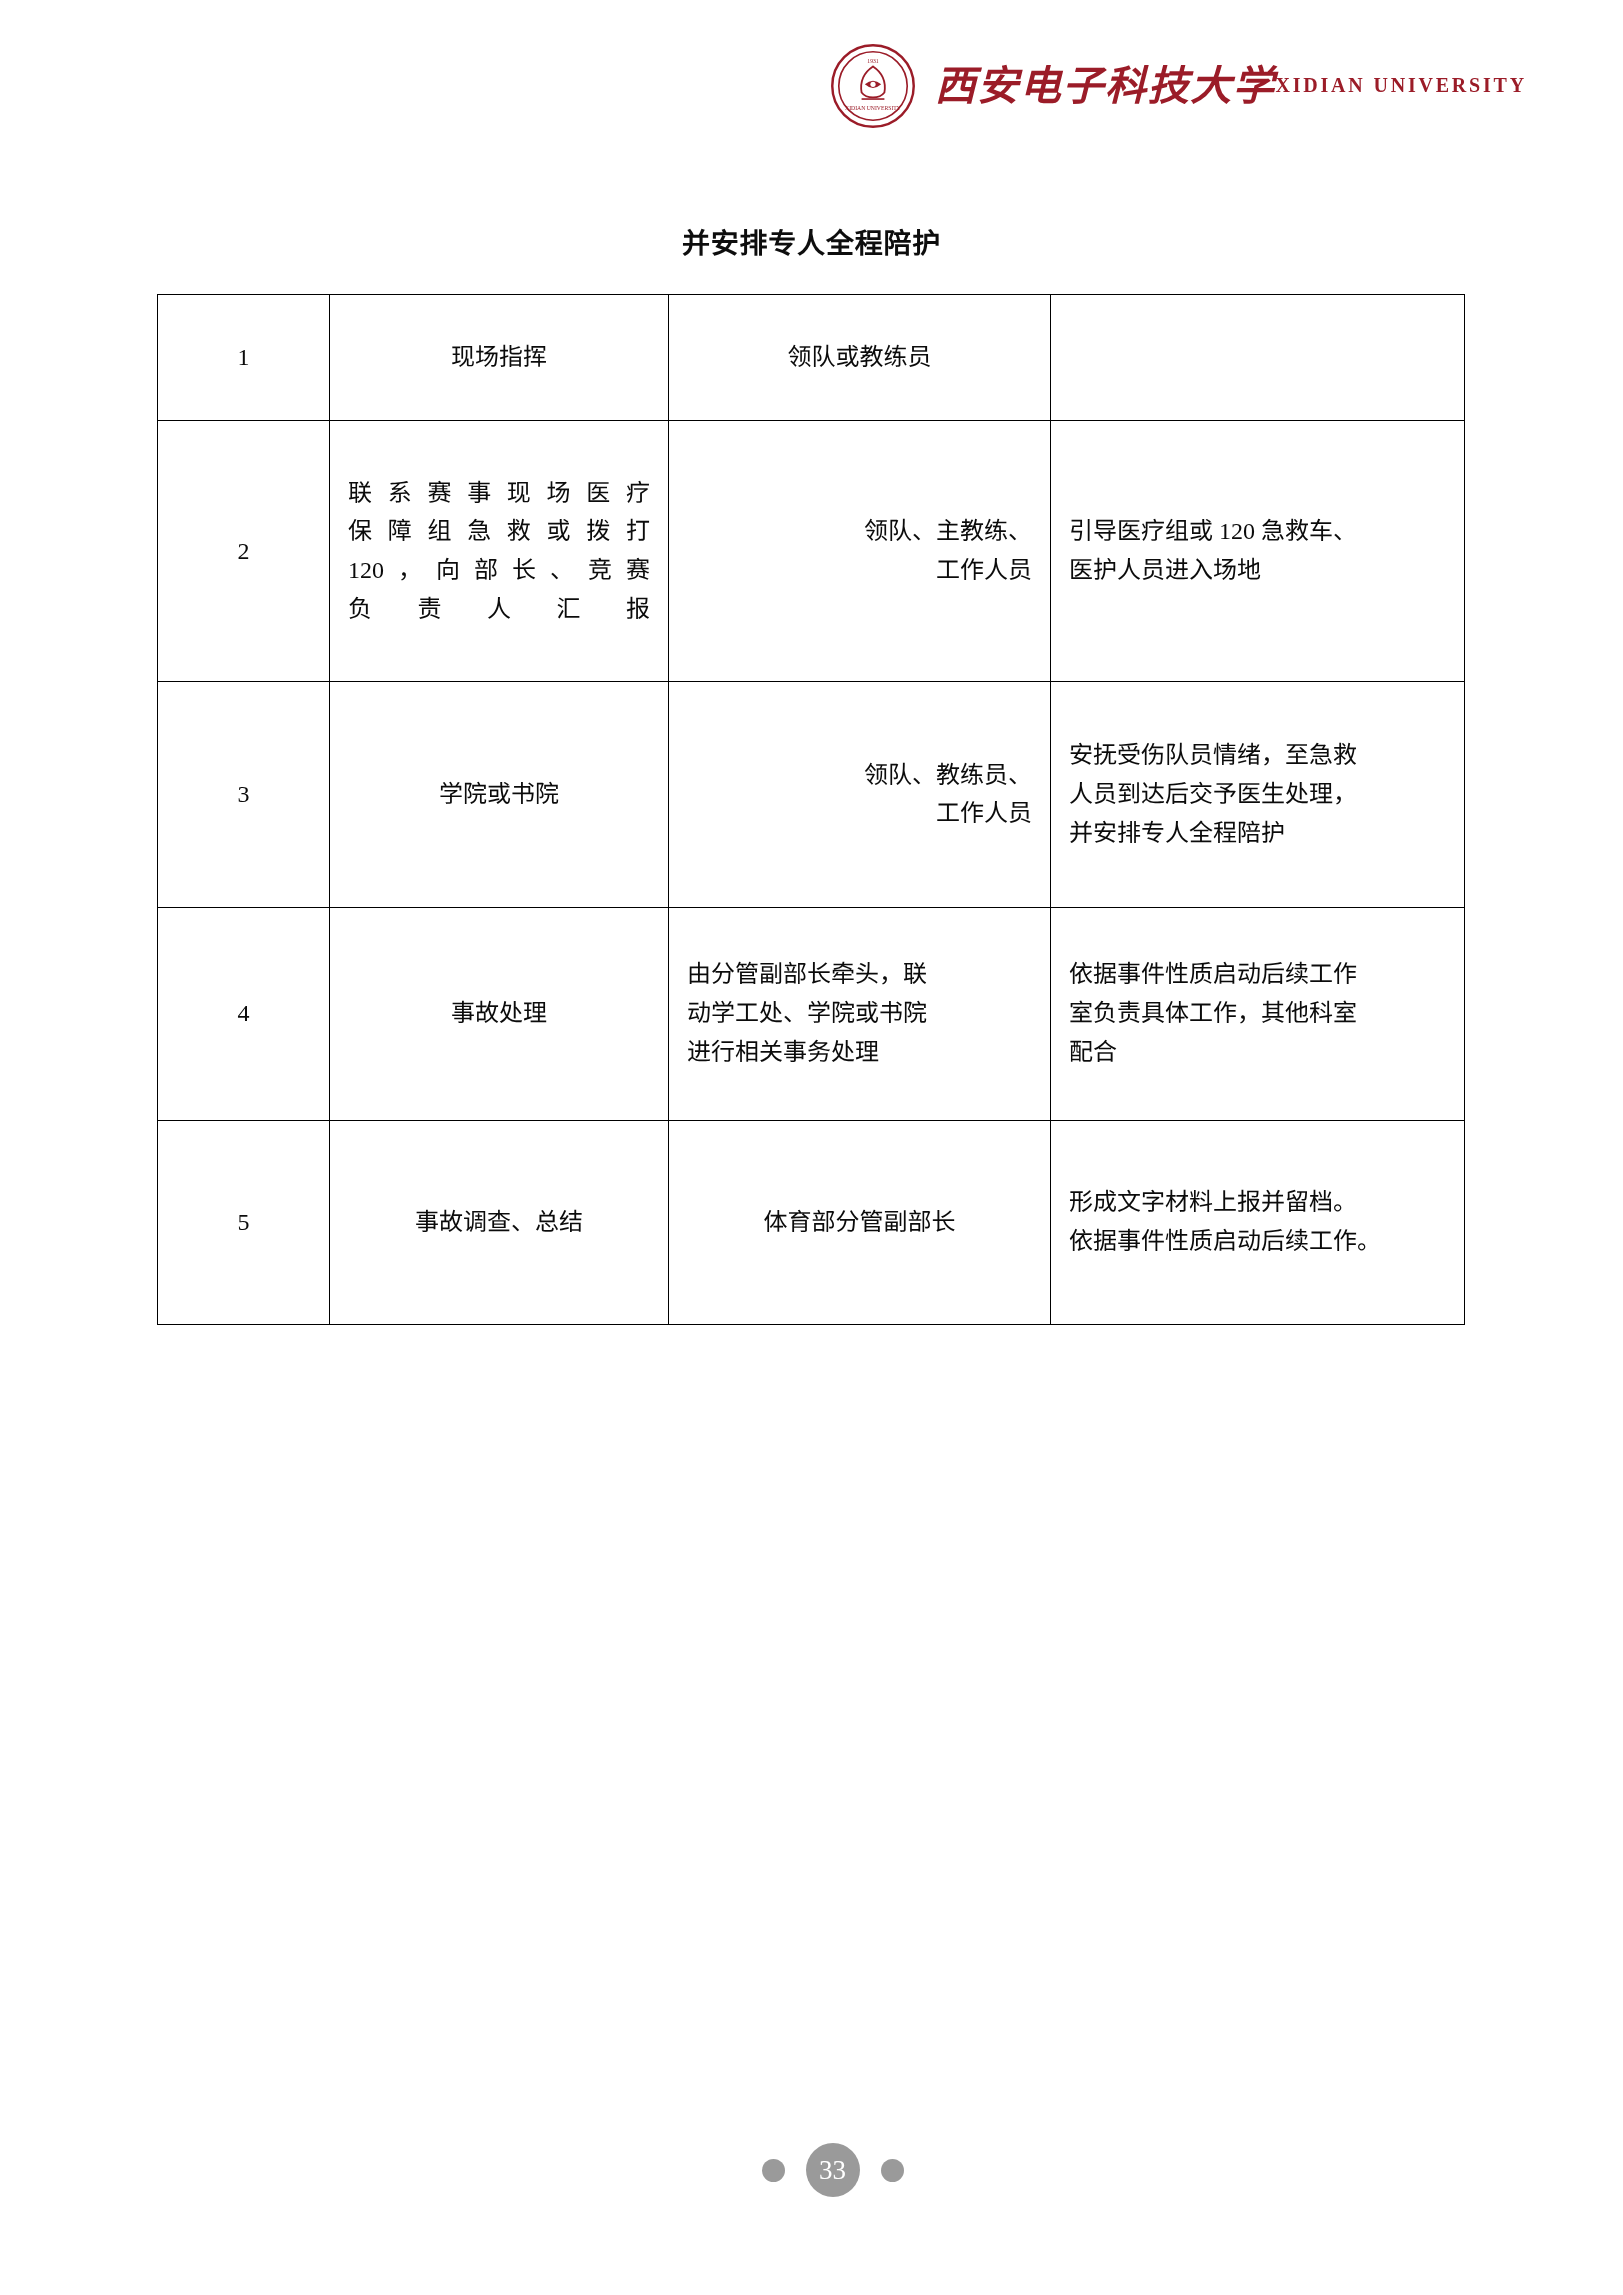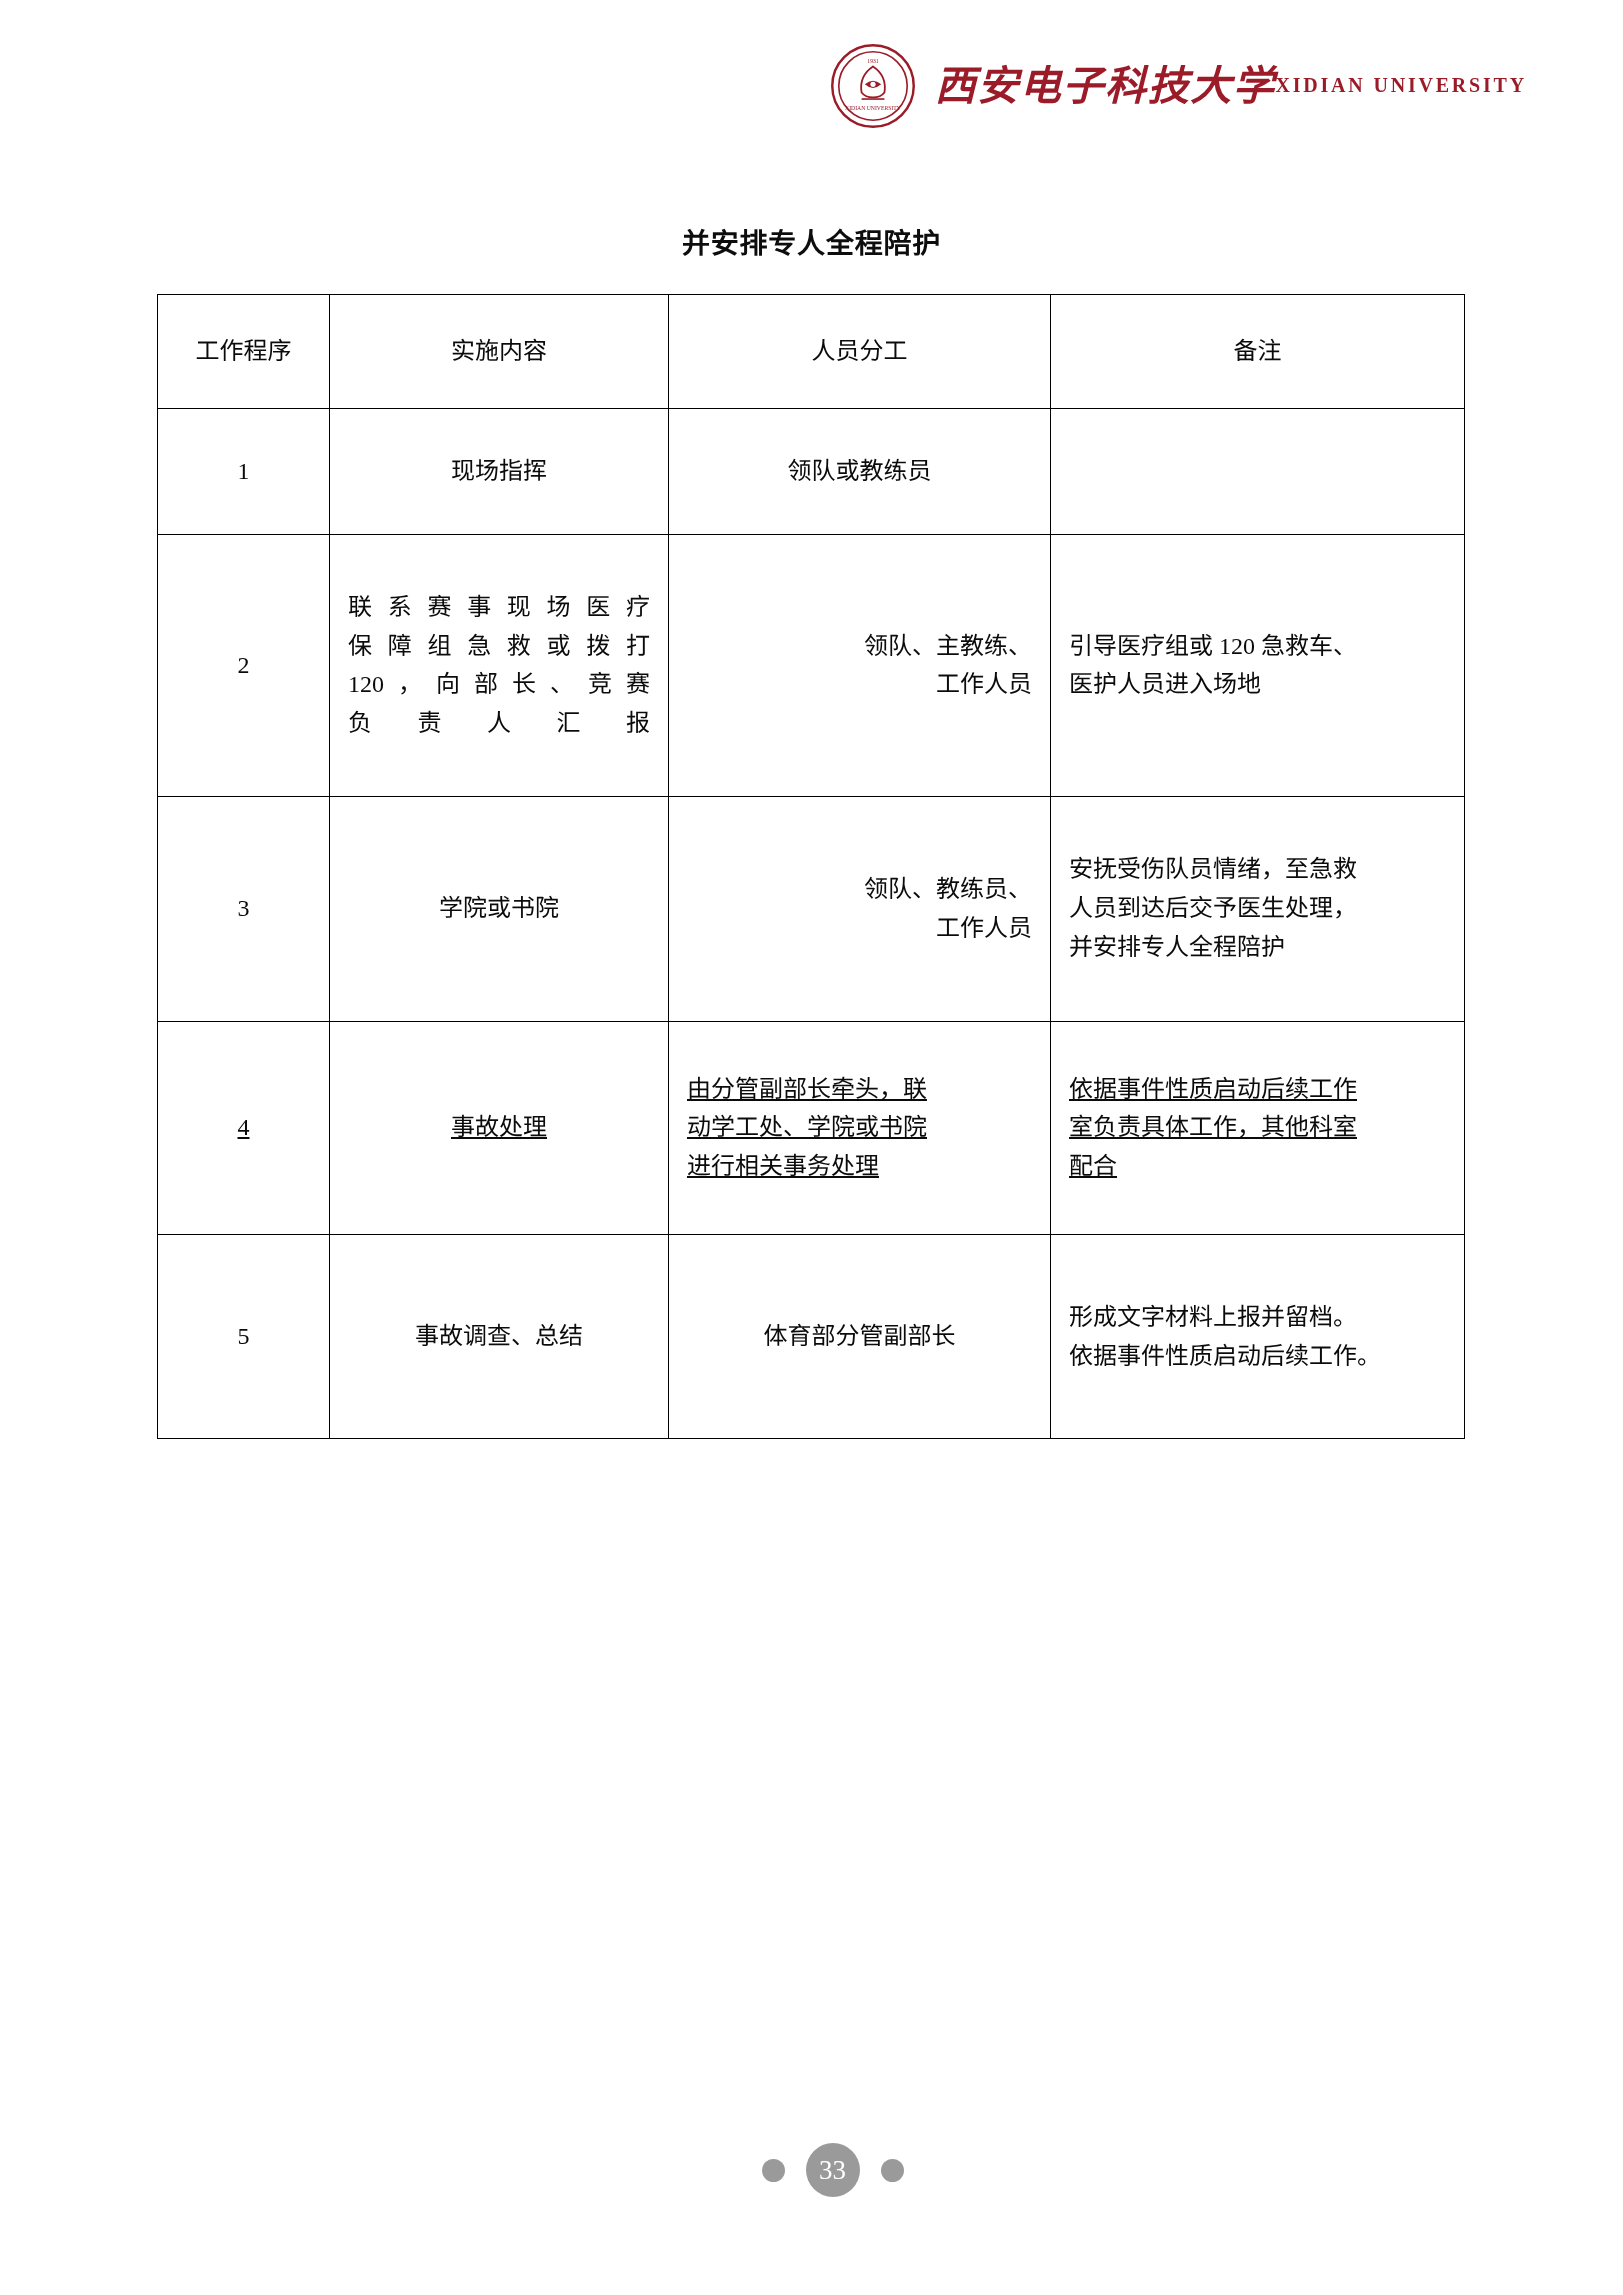--- a/index.html
+++ b/index.html
@@ -121,21 +121,21 @@
   }
   .left {
     text-align: left;
   }
   .ctr-lines {
     text-align: right;
   }
   .row-1 td { height: 96px; }
   .row-2 td { height: 231px; }
   .row-3 td { height: 195px; }
-  .row-4 td { height: 183px; text-decoration: underline; }
+  .row-4 td { height: 183px; }
   .row-5 td { height: 174px; }
 
   .cellline { display: block; }
 
   
   .note {
     position: absolute;
     top: 1511px;
     left: 203px;
     font-size: 24px;
@@ -202,26 +202,20 @@
 
   <div class="table-wrap">
     <table class="main">
       <colgroup>
         <col class="c1">
           <col class="c2">
           <col class="c3">
           <col class="c4">
       </colgroup>
       <tbody>
-        <tr class="th-row">
-          <td>工作程序</td>
-          <td>实施内容</td>
-          <td>人员分工</td>
-          <td>备注</td>
-        </tr>
 
         <tr class="row-1">
           <td class="idx">1</td>
           <td class="ctr">
             <span class="cellline">现场指挥</span>
           </td>
           <td class="ctr">
             <span class="cellline">领队或教练员</span>
           </td>
           <td class="left"></td>

